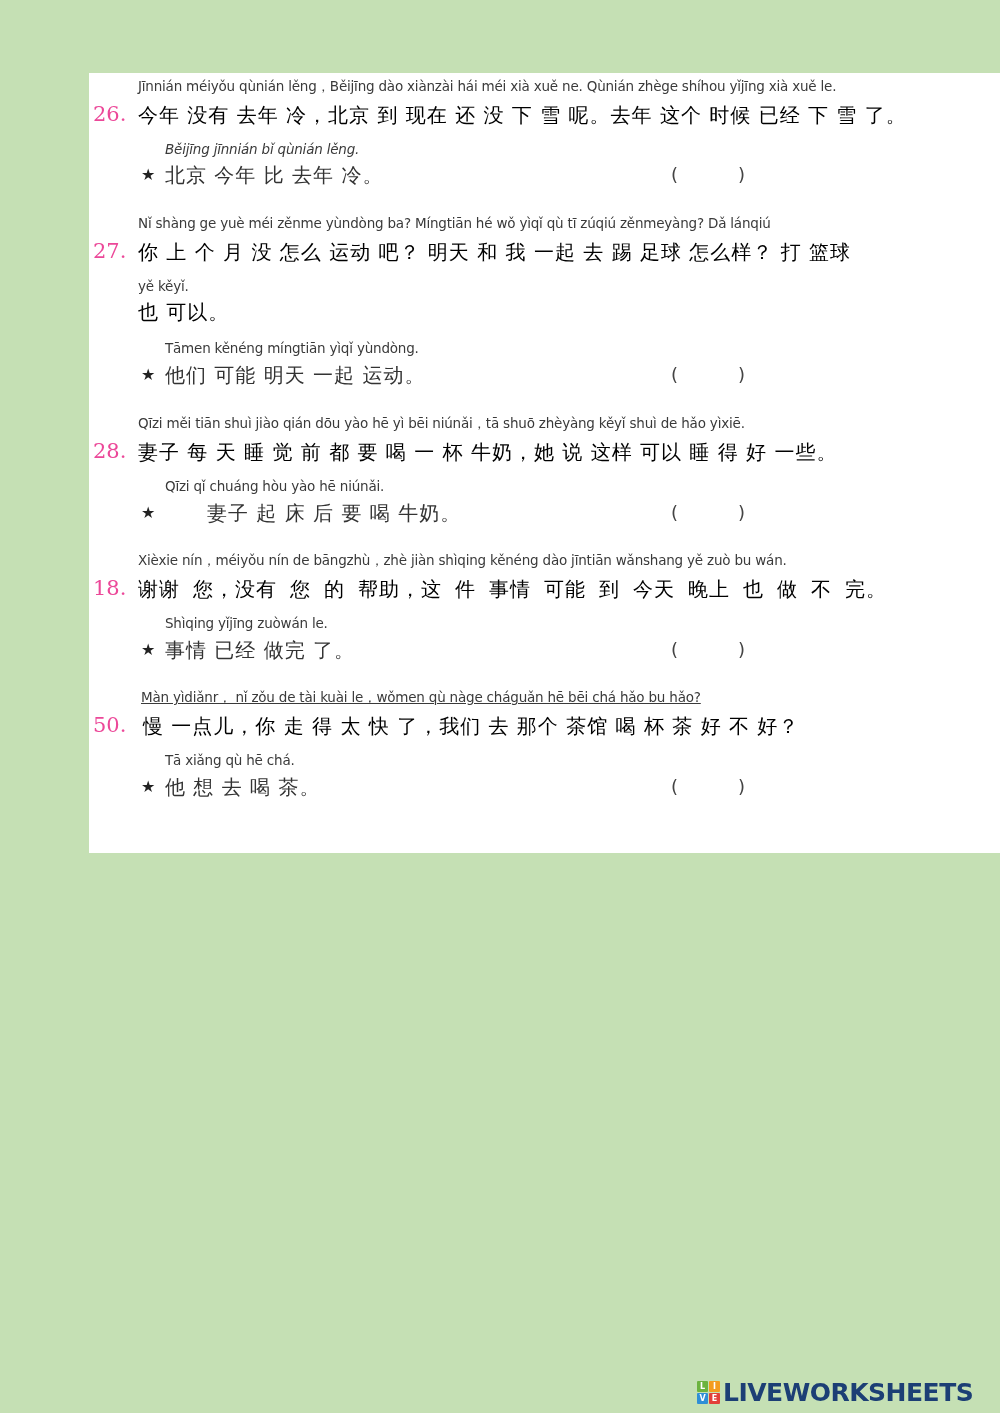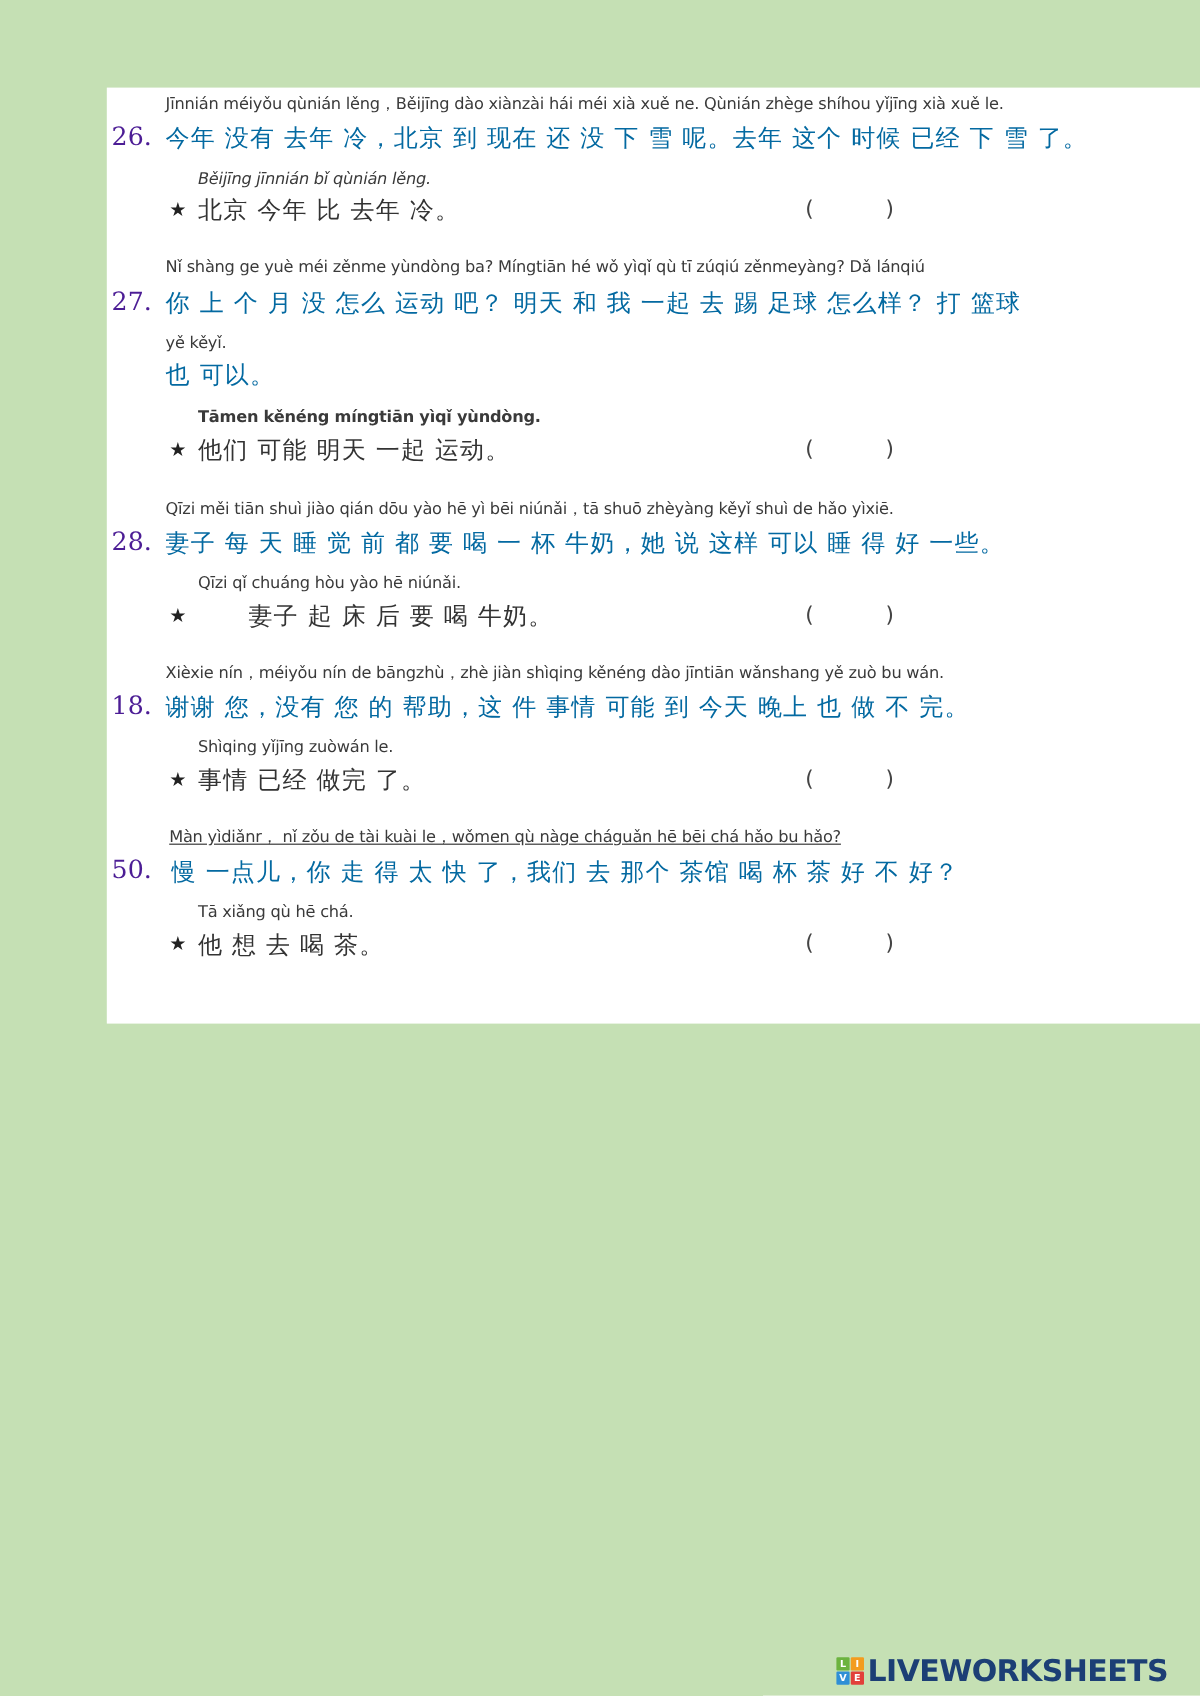--- a/index.html
+++ b/index.html
@@ -32,30 +32,30 @@
       font-family: "DejaVu Sans", sans-serif;
       font-size: 13.5px;
       color: #3a3a3a;
       white-space: nowrap;
       letter-spacing: -0.2px;
     }
     .hanzi {
       position: absolute;
       font-family: "DejaVu Serif", serif;
       font-size: 20px;
-      color: #0369a1;
+      color: #000000;
       white-space: nowrap;
       letter-spacing: 1px;
     }
     .num {
       position: absolute;
       left: 4px;
       font-family: "DejaVu Serif", serif;
       font-size: 21px;
-      color: #4c1d95;
+      color: #ec4899;
     }
     .star {
       position: absolute;
       left: 52px;
       font-size: 16px;
       color: #222222;
     }
     .stmt {
       position: absolute;
       left: 76px;
@@ -128,21 +128,21 @@
       <span>)</span>
     </div>
   </div>
 
   <div class="q" style="top:142px;">
     <div class="pinyin" style="left:49px; top:0px;">Nǐ shàng ge yuè méi zěnme yùndòng ba? Míngtiān hé wǒ yìqǐ qù tī zúqiú zěnmeyàng? Dǎ lánqiú</div>
     <div class="num" style="top:24px;">27.</div>
     <div class="hanzi" style="left:49px; top:24px;">你 上 个 月 没 怎么 运动 吧？ 明天 和 我 一起 去 踢 足球 怎么样？ 打 篮球</div>
     <div class="pinyin" style="left:49px; top:63px;">yě kěyǐ.</div>
     <div class="hanzi" style="left:49px; top:84px;">也 可以。</div>
-    <div class="pinyin" style="left:76px; top:125px;font-weight:bold;">Tāmen kěnéng míngtiān yìqǐ yùndòng.</div>
+    <div class="pinyin" style="left:76px; top:125px;">Tāmen kěnéng míngtiān yìqǐ yùndòng.</div>
     <div class="star" style="top:150px;">★</div>
     <div class="stmt" style="top:147px;">他们 可能 明天 一起 运动。</div>
     <div class="answer" style="top:147px;">
       <span>(</span>
       <span></span>
       <span>)</span>
     </div>
   </div>
 
   <div class="q" style="top:342px;">
@@ -155,21 +155,21 @@
     <div class="answer" style="top:85px;">
       <span>(</span>
       <span></span>
       <span>)</span>
     </div>
   </div>
 
   <div class="q" style="top:479px;">
     <div class="pinyin" style="left:49px; top:0px;">Xièxie nín，méiyǒu nín de bāngzhù，zhè jiàn shìqing kěnéng dào jīntiān wǎnshang yě zuò bu wán.</div>
     <div class="num" style="top:24px;">18.</div>
-    <div class="hanzi" style="left:49px; top:24px;">谢谢 您，没有 您 的 帮助，这 件 事情 可能 到 今天 晚上 也 做 不 完。</div>
+    <div class="hanzi" style="left:49px; top:24px;font-family:Liberation Mono, monospace;">谢谢 您，没有 您 的 帮助，这 件 事情 可能 到 今天 晚上 也 做 不 完。</div>
     <div class="pinyin" style="left:76px; top:63px;">Shìqing yǐjīng zuòwán le.</div>
     <div class="star" style="top:88px;">★</div>
     <div class="stmt" style="top:85px;">事情 已经 做完 了。</div>
     <div class="answer" style="top:85px;">
       <span>(</span>
       <span></span>
       <span>)</span>
     </div>
   </div>
 

